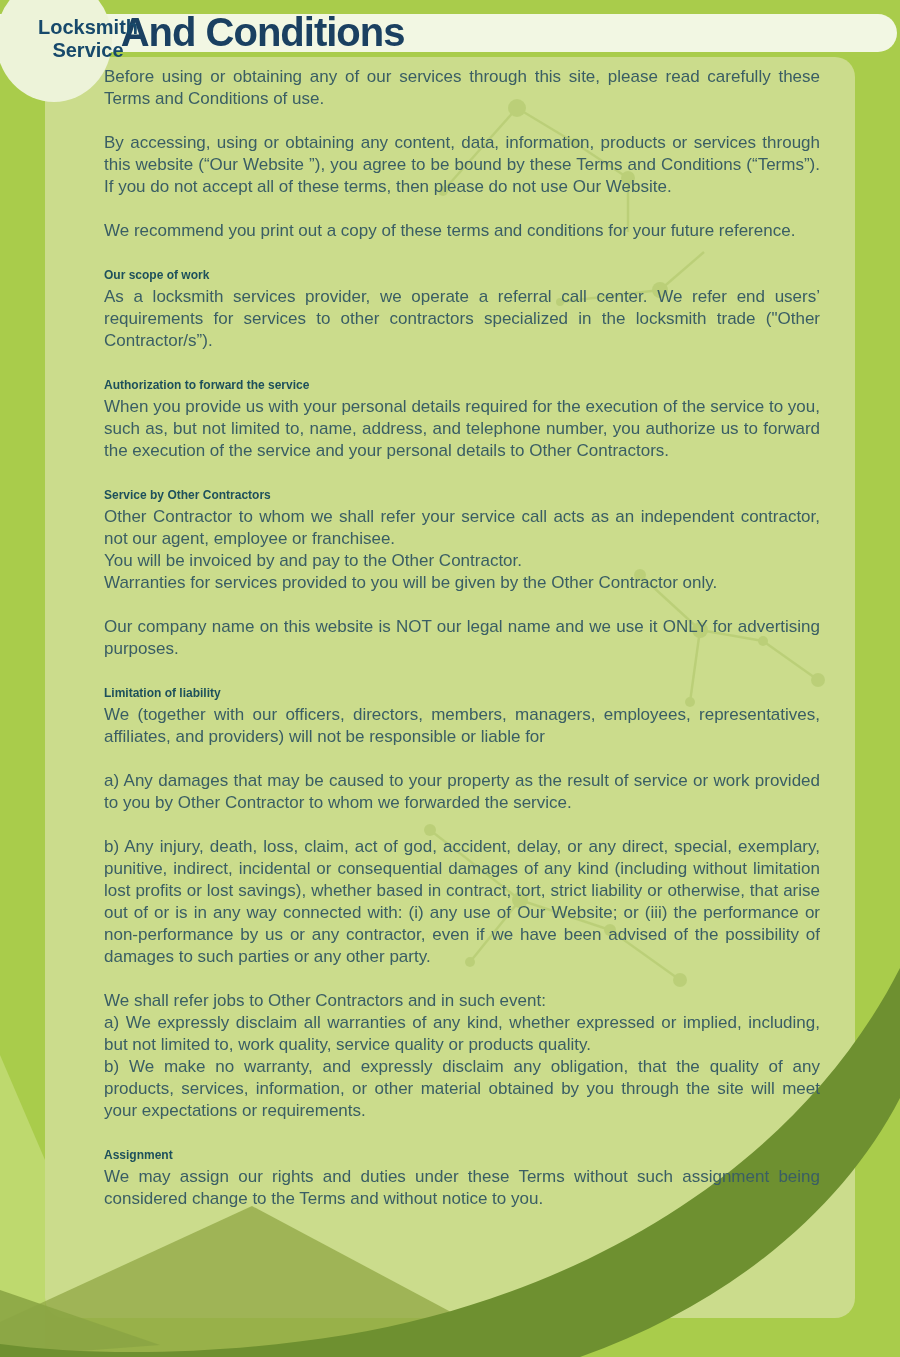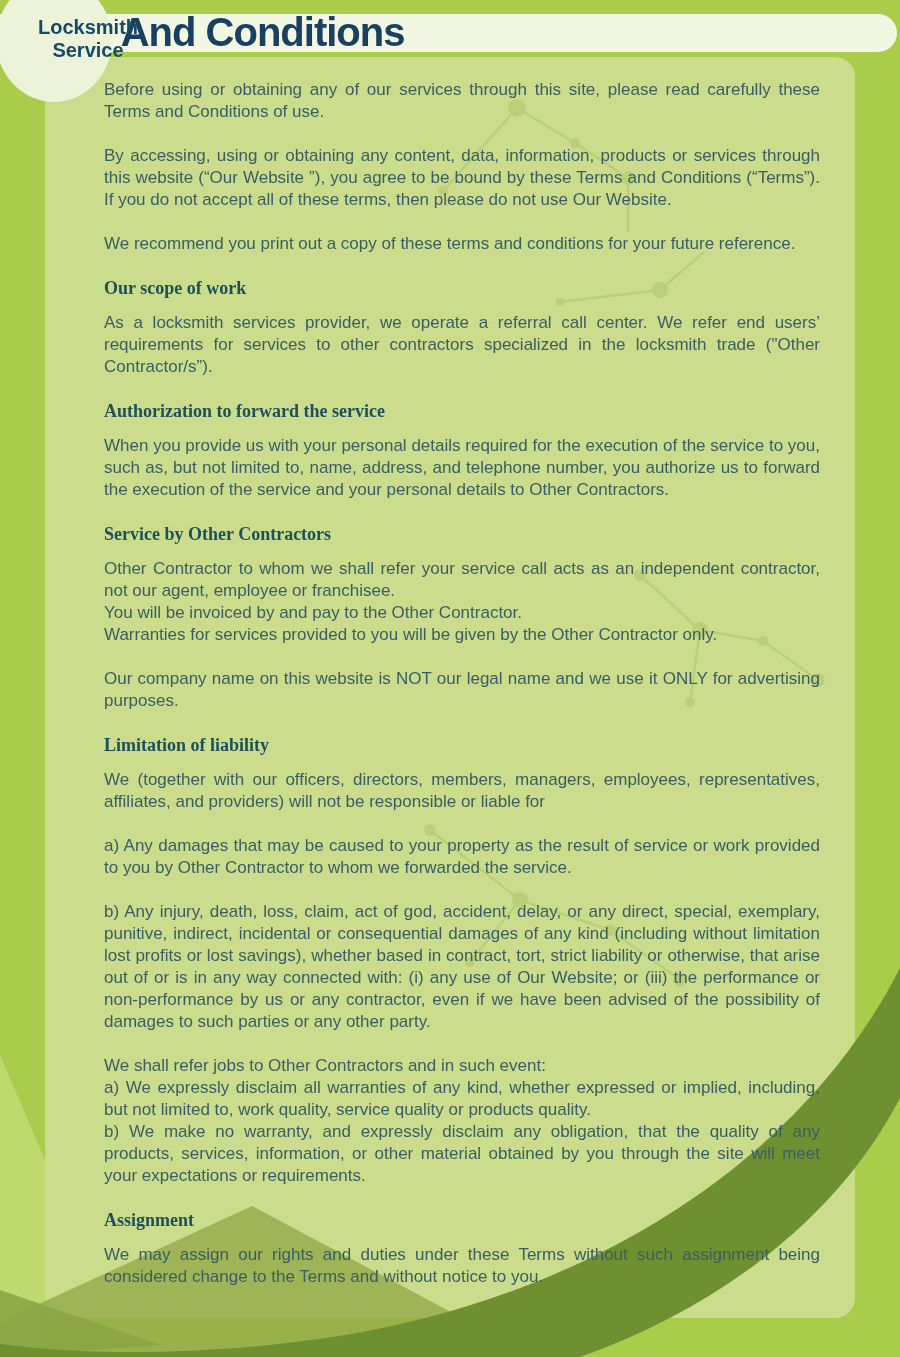--- a/index.html
+++ b/index.html
@@ -12,23 +12,23 @@
         border-radius:0 19px 19px 0;z-index:3;}
   .title{position:absolute;left:0;top:11px;width:860px;text-align:left;z-index:4;
          font-size:40px;line-height:42px;font-weight:bold;letter-spacing:-1px;
          color:var(--title-text,#1a4061);}
   .logo-circle{position:absolute;left:-4px;top:-22px;width:116px;height:124px;border-radius:50%;
          background:var(--logo-circle,#edf3d9);z-index:5;}
   .logo-text{position:absolute;left:0;top:16px;width:112px;text-align:center;z-index:6;
          font-size:20px;line-height:23px;font-weight:bold;color:var(--logo-text,#17496b);padding-left:32px;}
   .content{position:absolute;left:104px;top:66px;width:716px;z-index:3;
          font-size:17px;line-height:22px;color:var(--body-text,#3a5e64);text-align:justify;}
-  .para{margin:13px 0 22px 0;white-space:pre-line;}
-  .sec-h{margin:0;font-size:18px;line-height:22px;font-weight:bold;text-align:left;
-         color:var(--heading-text,#1d505b);font-family:Liberation Serif, serif;}
+  .para{margin:0 0 22px 0;white-space:pre-line;}
+  .sec-h{margin:0;font-size:12px;line-height:22px;font-weight:bold;text-align:left;
+         color:var(--heading-text,#1d505b);}
   section{margin:0;}
 </style>
 </head>
 <body>
 
 <div class="page">
 
   <div class="panel"></div>
 
   <svg class="decor" viewBox="0 0 900 1357" xmlns="http://www.w3.org/2000/svg">

